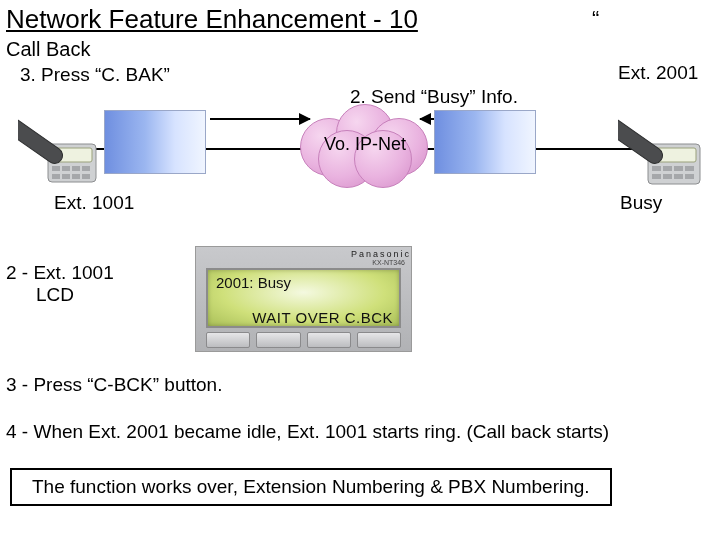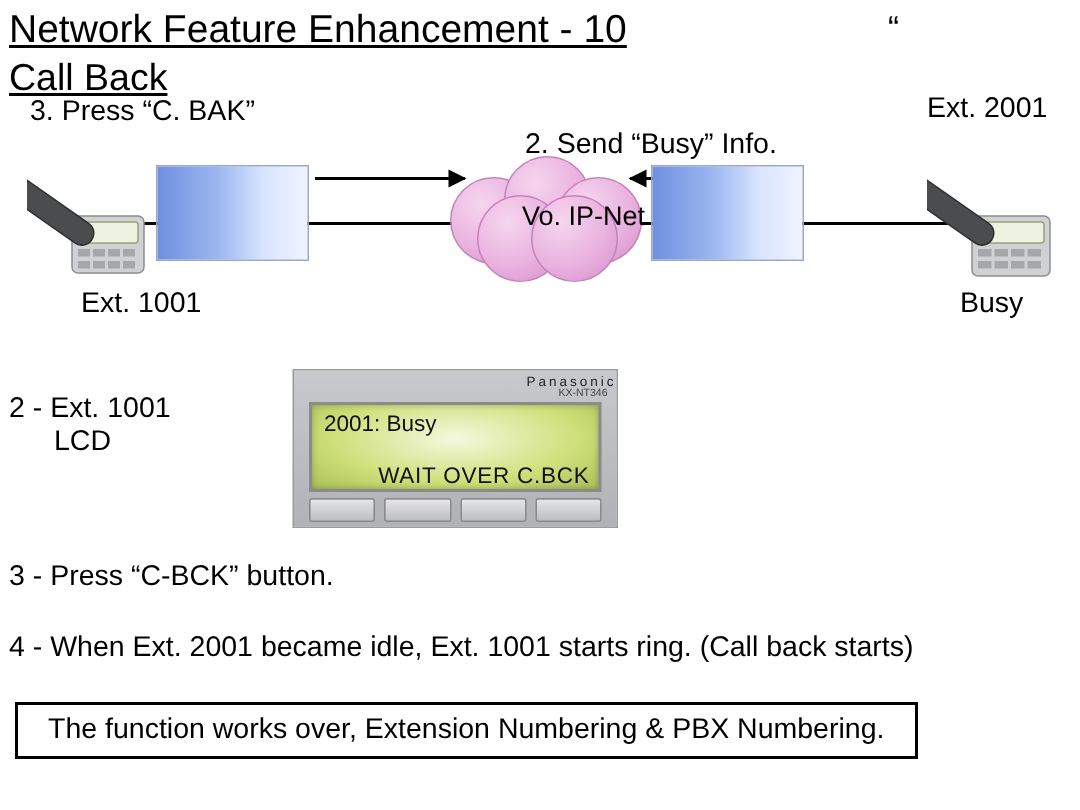--- a/index.html
+++ b/index.html
@@ -17,22 +17,21 @@
   .title {
     left: 6px; top: 4px;
     font-size: 26px;
     text-decoration: underline;
   }
   .quote-mark {
     left: 592px; top: 6px; font-size: 22px;
   }
   .subtitle {
     left: 6px; top: 38px;
-    font-size: 25px;
-    text-decoration: underline;
+    font-size: 20px;
   }
   .txt { font-size: 19px; }
 
   
   .pbx {
     width: 100px; height: 62px;
     background: linear-gradient(to right, #6f8fe0 0%, #9bb6f0 40%, #d7e3ff 70%, #f0f5ff 100%);
     border: 1px solid #9aa7c8;
   }
 
@@ -67,21 +66,21 @@
     background: radial-gradient(circle at 35% 30%, #f6d6ef 0%, #e9b2df 55%, #d68fc9 100%);
     border: 1px solid #c780bb;
   }
   .cloud .p1 { width: 56px; height: 56px; left: 0;  top: 14px; }
   .cloud .p2 { width: 56px; height: 56px; left: 36px; top: 0; }
   .cloud .p3 { width: 56px; height: 56px; left: 70px; top: 14px; }
   .cloud .p4 { width: 56px; height: 56px; left: 18px; top: 26px; }
   .cloud .p5 { width: 56px; height: 56px; left: 54px; top: 26px; }
   .cloud-label {
     position: absolute; left: 0; right: 0; top: 30px;
-    text-align: right; font-size: 18px; color: #000;
+    text-align: center; font-size: 18px; color: #000;
     pointer-events: none; font-weight: 500;
   }
 
   
   .lcd-panel {
     width: 215px; height: 104px;
     border: 1px solid #9a9a9a;
     background: linear-gradient(to bottom, #c8c9cc 0%, #b1b2b5 100%);
   }
   .lcd-brand {
@@ -187,21 +186,21 @@
     <rect x="34" y="80" width="9" height="5"></rect>
         <rect x="45" y="80" width="9" height="5"></rect>
         <rect x="56" y="80" width="9" height="5"></rect>
         <rect x="67" y="80" width="9" height="5"></rect>
   </g>
   <g transform="rotate(-55 18 46)">
     <rect x="8" y="12" width="16" height="66" rx="8" fill="#4b4c4e" stroke="#2e2f30"></rect>
   </g>
 </svg>
 
-<div class="abs txt" style="left:640px; top:192px;">Busy</div>
+<div class="abs txt" style="left:620px; top:192px;">Busy</div>
 
 <div class="abs txt" style="left:54px; top:192px;">Ext. 1001</div>
 
 
 <div class="abs txt" style="left:6px; top:262px;">2 - Ext. 1001</div>
 <div class="abs txt" style="left:36px; top:284px;">LCD</div>
 
 <div class="abs lcd-panel" style="left:195px; top:246px;">
   <div class="lcd-brand">Panasonic</div>
   <div class="lcd-model">KX-NT346</div>

